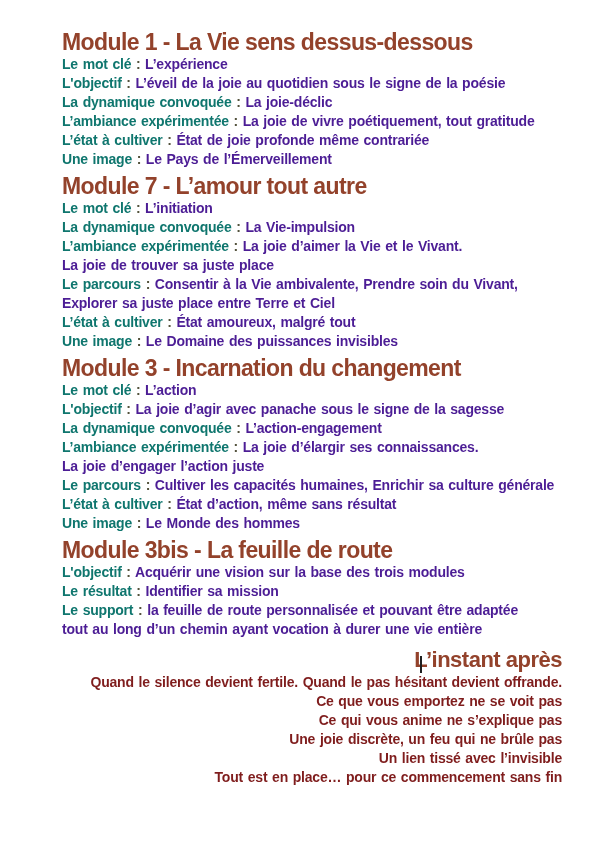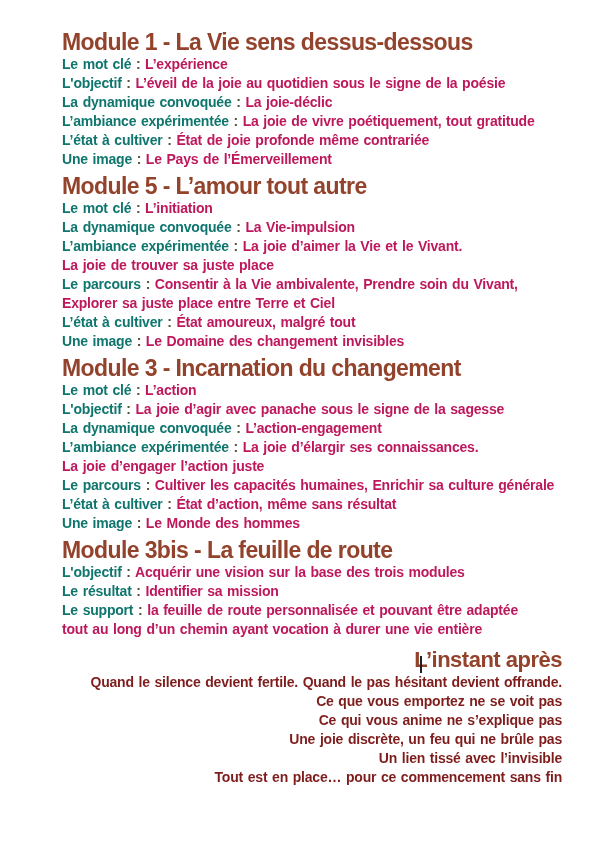--- a/index.html
+++ b/index.html
@@ -21,21 +21,21 @@
     color:#93422B;
   }
   .row{
     font-size:14px;
     line-height:19px;
     letter-spacing:-0.2px;
     word-spacing:1px;
   }
   .label{color:#0f766e;}
   .sep{color:#53523C;white-space:pre;}
-  .value{color:#be185d;white-space:pre-line;}
+  .value{color:#4c1d95;white-space:pre-line;}
   .finale{
     margin:8px 0 0 -22px; 
     text-align:right;
   }
   .finale-title{
     margin:0;
     font-size:22px;
     line-height:26px;
     letter-spacing:-0.5px;
     color:#93422B;
@@ -63,29 +63,29 @@
     <h2 class="module-title">Module 1 - La Vie sens dessus-dessous</h2>
     <div class="row"><span class="label">Le mot clé</span><span class="sep"> : </span><span class="value">L’expérience</span></div>
     <div class="row"><span class="label">L'objectif</span><span class="sep"> : </span><span class="value">L’éveil de la joie au quotidien sous le signe de la poésie</span></div>
     <div class="row"><span class="label">La dynamique convoquée</span><span class="sep"> : </span><span class="value">La joie-déclic</span></div>
     <div class="row"><span class="label">L’ambiance expérimentée</span><span class="sep"> : </span><span class="value">La joie de vivre poétiquement, tout gratitude</span></div>
     <div class="row"><span class="label">L’état à cultiver</span><span class="sep"> : </span><span class="value">État de joie profonde même contrariée</span></div>
     <div class="row"><span class="label">Une image</span><span class="sep"> : </span><span class="value">Le Pays de l’Émerveillement</span></div>
   </section>
 
   <section>
-    <h2 class="module-title">Module 5 - L’amour tout autre</h2>
+    <h2 class="module-title">Module 7 - L’amour tout autre</h2>
     <div class="row"><span class="label">Le mot clé</span><span class="sep"> : </span><span class="value">L’initiation</span></div>
     <div class="row"><span class="label">La dynamique convoquée</span><span class="sep"> : </span><span class="value">La Vie-impulsion</span></div>
     <div class="row"><span class="label">L’ambiance expérimentée</span><span class="sep"> : </span><span class="value">La joie d’aimer la Vie et le Vivant.
 La joie de trouver sa juste place</span></div>
     <div class="row"><span class="label">Le parcours</span><span class="sep"> : </span><span class="value">Consentir à la Vie ambivalente, Prendre soin du Vivant,
 Explorer sa juste place entre Terre et Ciel</span></div>
     <div class="row"><span class="label">L’état à cultiver</span><span class="sep"> : </span><span class="value">État amoureux, malgré tout</span></div>
-    <div class="row"><span class="label">Une image</span><span class="sep"> : </span><span class="value">Le Domaine des changement invisibles</span></div>
+    <div class="row"><span class="label">Une image</span><span class="sep"> : </span><span class="value">Le Domaine des puissances invisibles</span></div>
   </section>
 
   <section>
     <h2 class="module-title">Module 3 - Incarnation du changement</h2>
     <div class="row"><span class="label">Le mot clé</span><span class="sep"> : </span><span class="value">L’action</span></div>
     <div class="row"><span class="label">L'objectif</span><span class="sep"> : </span><span class="value">La joie d’agir avec panache sous le signe de la sagesse</span></div>
     <div class="row"><span class="label">La dynamique convoquée</span><span class="sep"> : </span><span class="value">L’action-engagement</span></div>
     <div class="row"><span class="label">L’ambiance expérimentée</span><span class="sep"> : </span><span class="value">La joie d’élargir ses connaissances.
 La joie d’engager l’action juste</span></div>
     <div class="row"><span class="label">Le parcours</span><span class="sep"> : </span><span class="value">Cultiver les capacités humaines, Enrichir sa culture générale</span></div>

